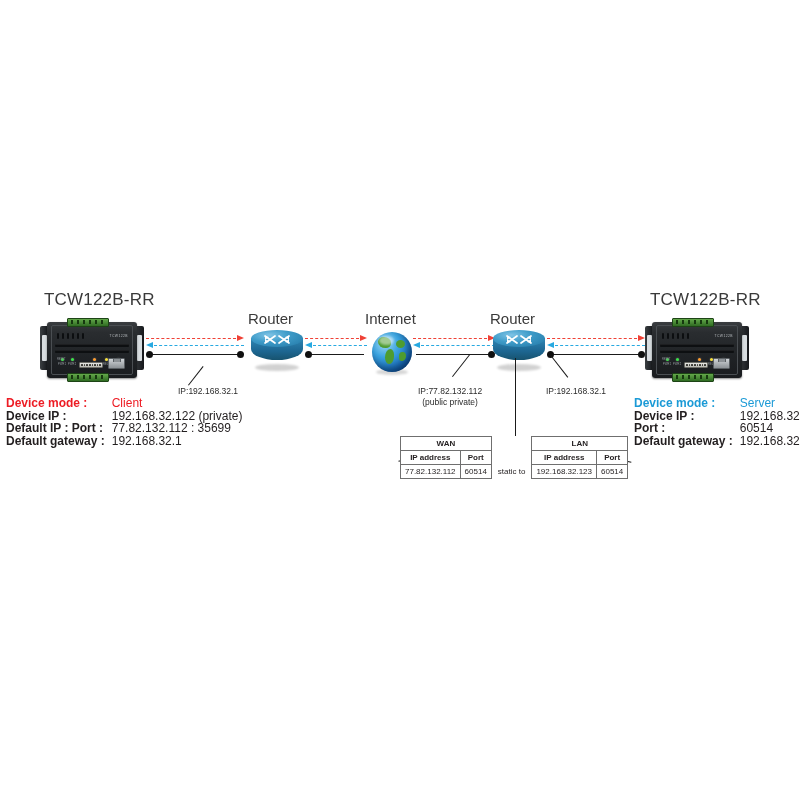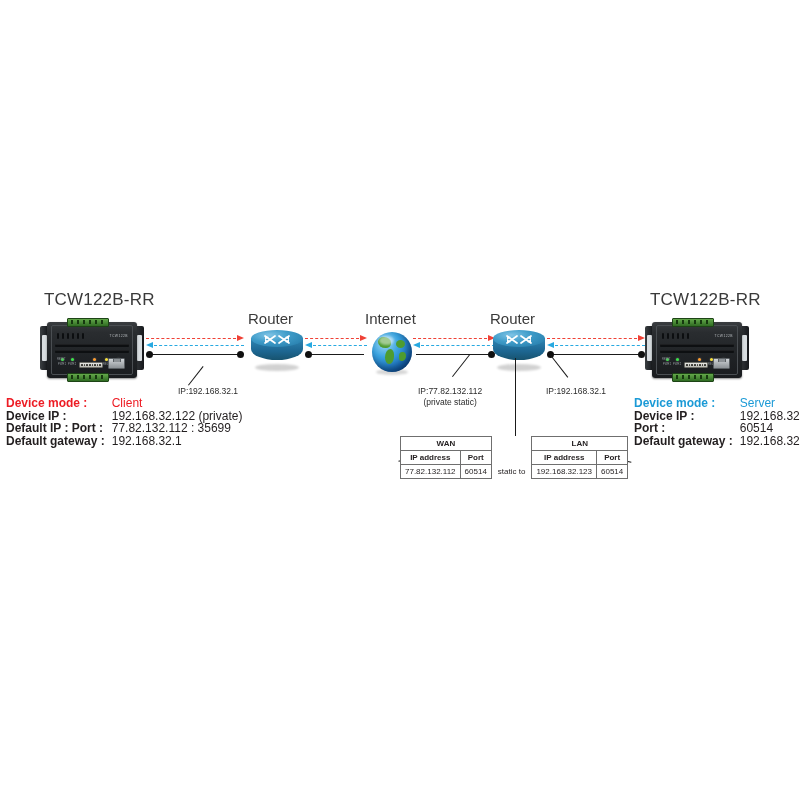--- a/index.html
+++ b/index.html
@@ -346,21 +346,21 @@
     <div class="dashline red"></div>
     <div class="ah red"></div>
     <div class="dashline blue"></div>
     <div class="ah blue"></div>
     <div class="solid"></div>
     <div class="dot r"></div>
   </div>
   <div class="leader" style="left:470px;top:355px;width:28px;transform:rotate(128deg);"></div>
   <div class="ip-label" style="left:418px;top:386px;">
     <div>IP:77.82.132.112</div>
-    <div>(private static)</div>
+    <div>(public private)</div>
   </div>
 
   <div class="node-label" style="left:490px;top:310px;">Router</div>
   <div class="router" style="left:493px;top:330px;">
     <div class="shadow"></div>
     <div class="side"></div>
     <div class="top"></div>
     <svg width="30" height="14" viewBox="0 0 30 14">
       <g stroke="#ffffff" stroke-width="1.7" fill="none" stroke-linecap="round">
         <path d="M3 3 L13 10"></path>

